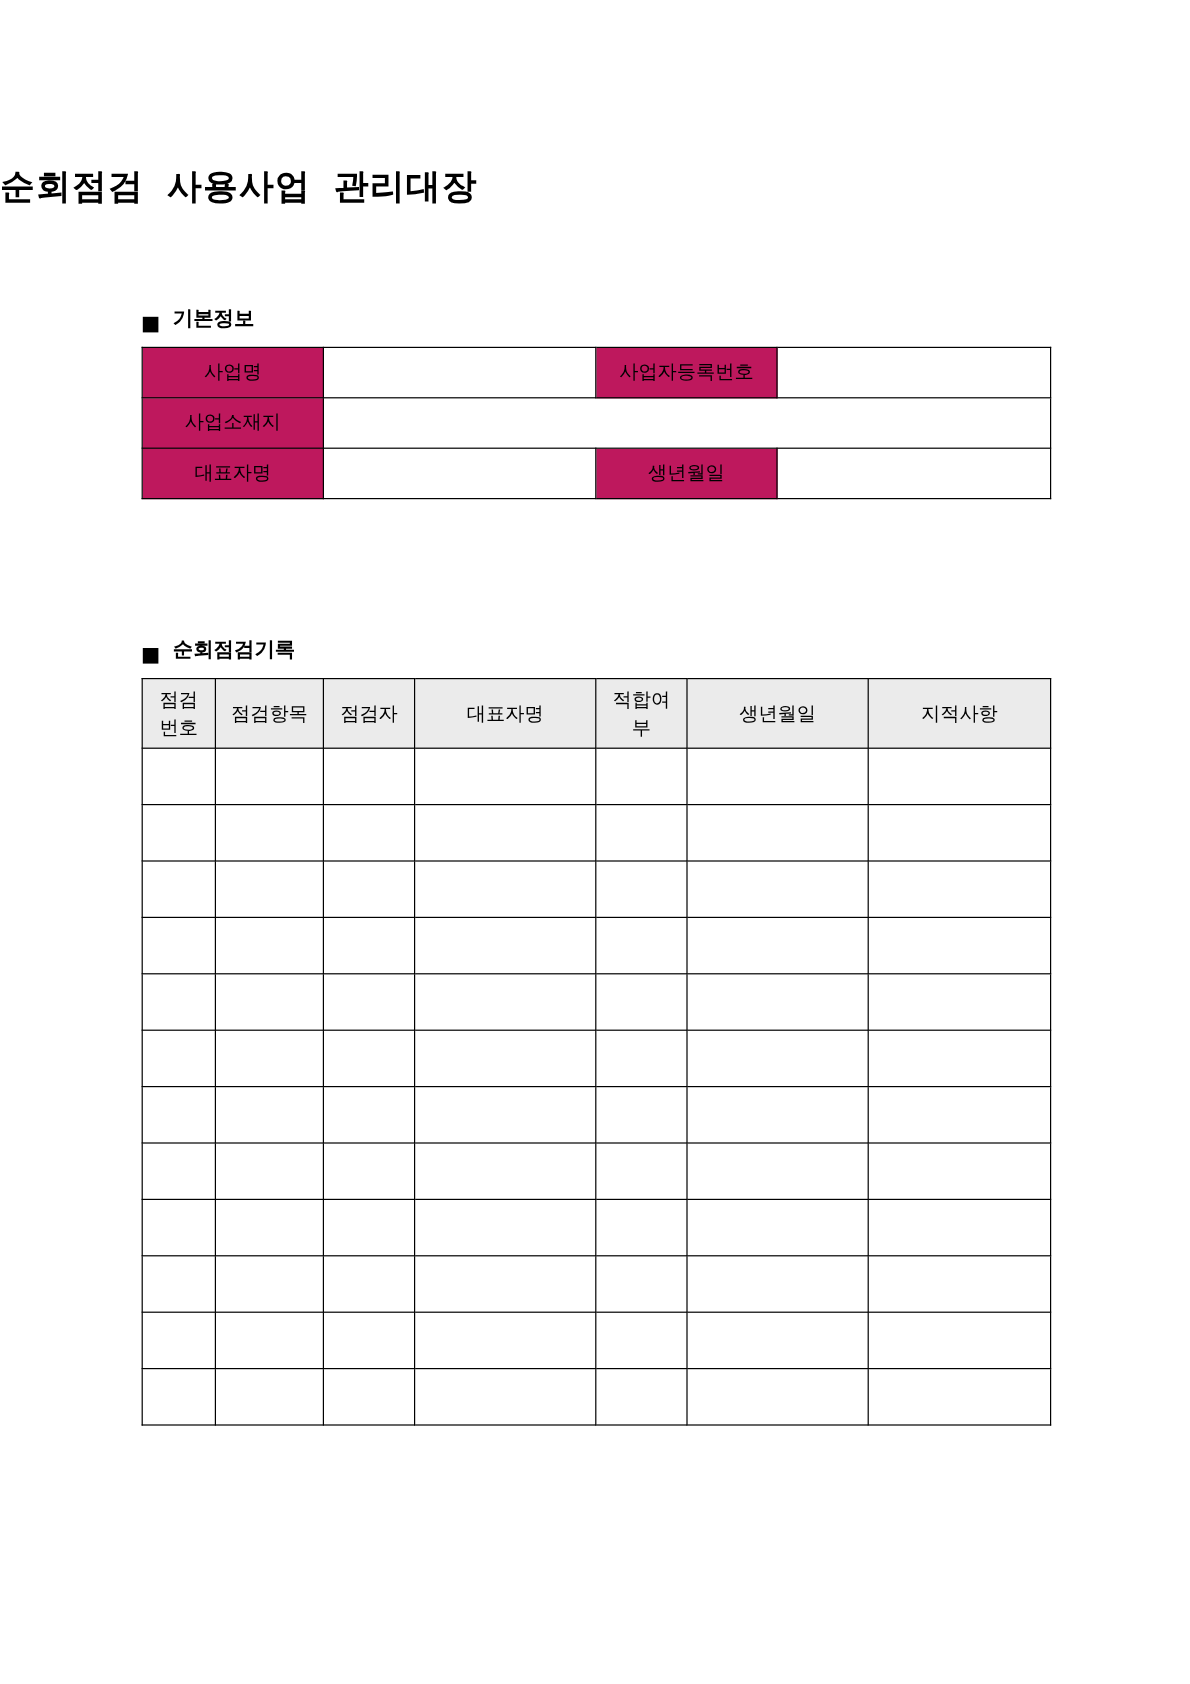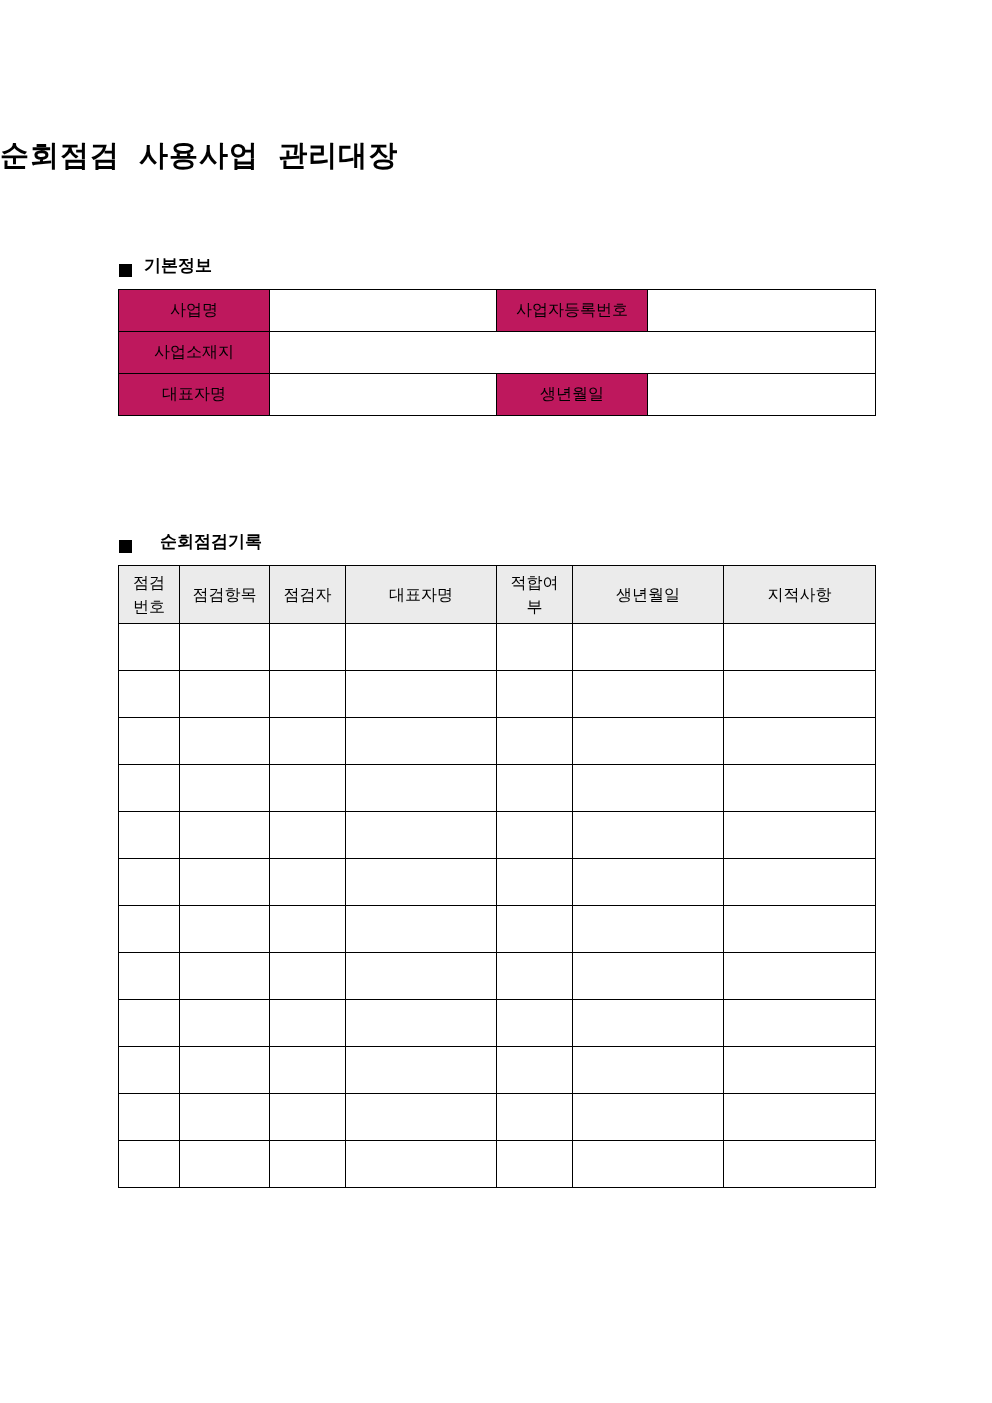--- a/index.html
+++ b/index.html
@@ -46,21 +46,21 @@
   </tr>
   <tr>
     <td class="lbl">대표자명</td>
     <td></td>
     <td class="lbl">생년월일</td>
     <td></td>
   </tr>
 </tbody>
   </table>
 
-<div class="section" style="top:530px;gap:16px;">
+<div class="section" style="top:530px;">
   <span class="sq"></span>
   <span>순회점검기록</span>
 </div>
 
 <table id="rec">
   <colgroup>
     <col style="width:61px">
       <col style="width:90px">
       <col style="width:76px">
       <col style="width:151px">

